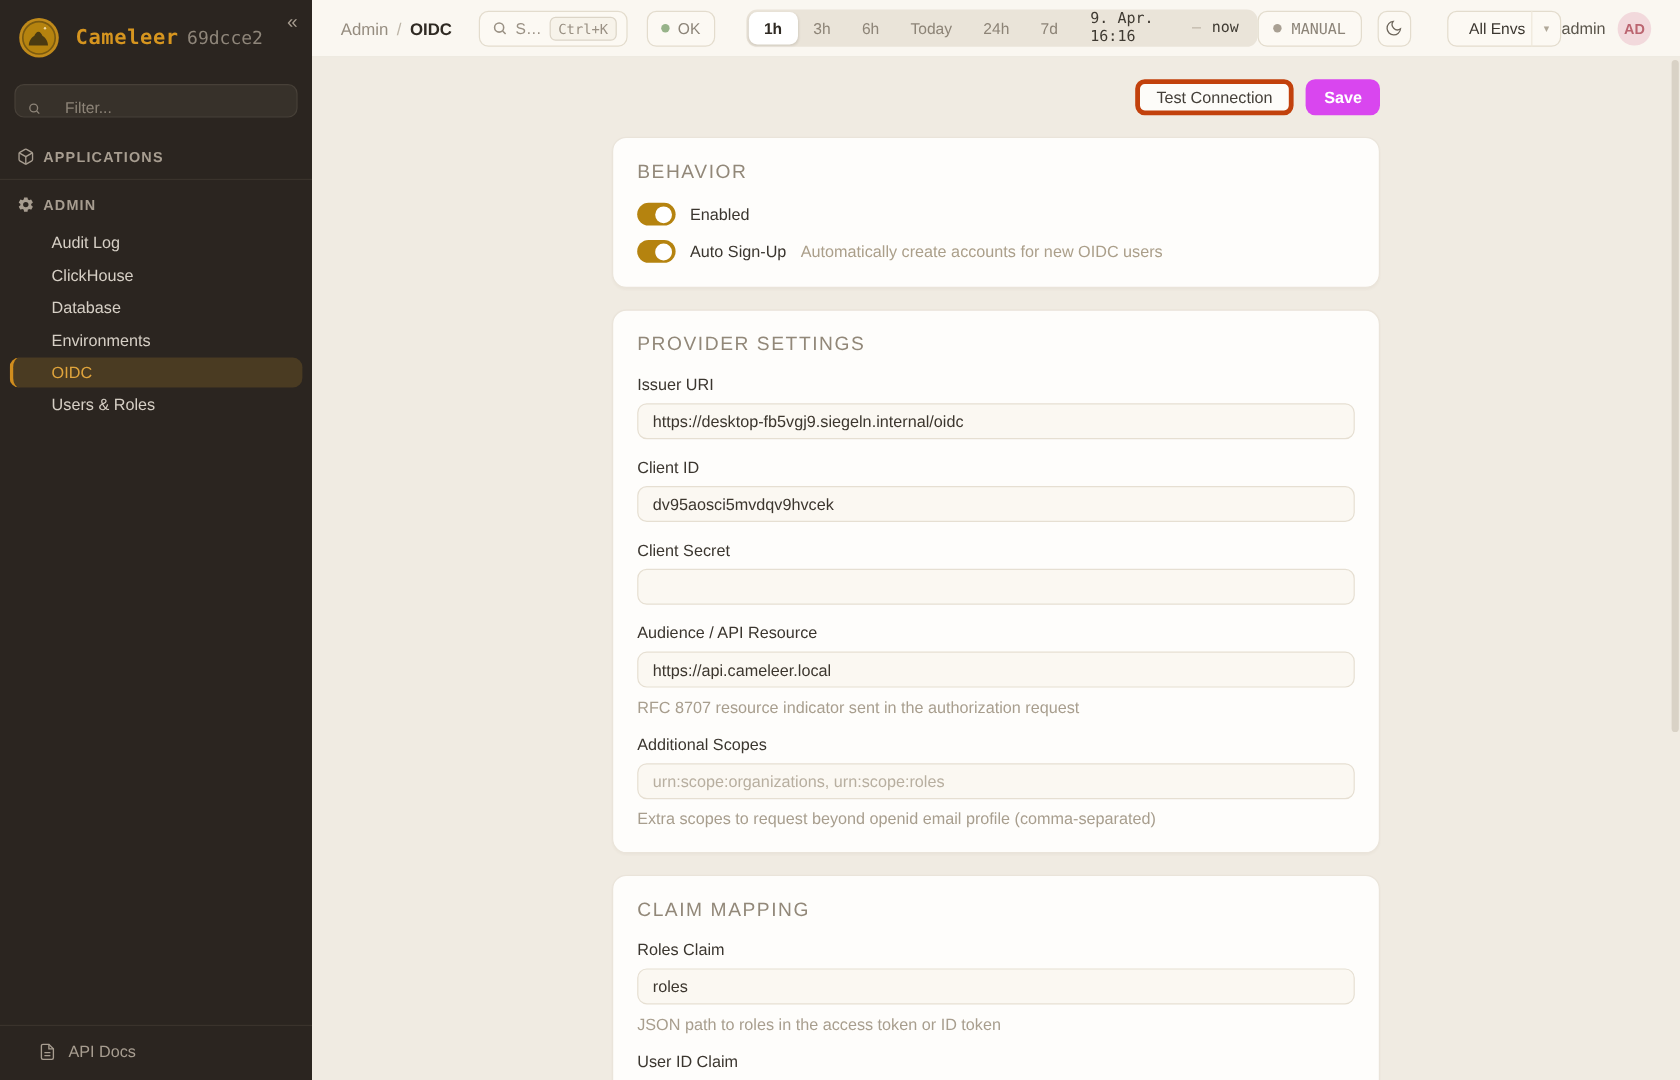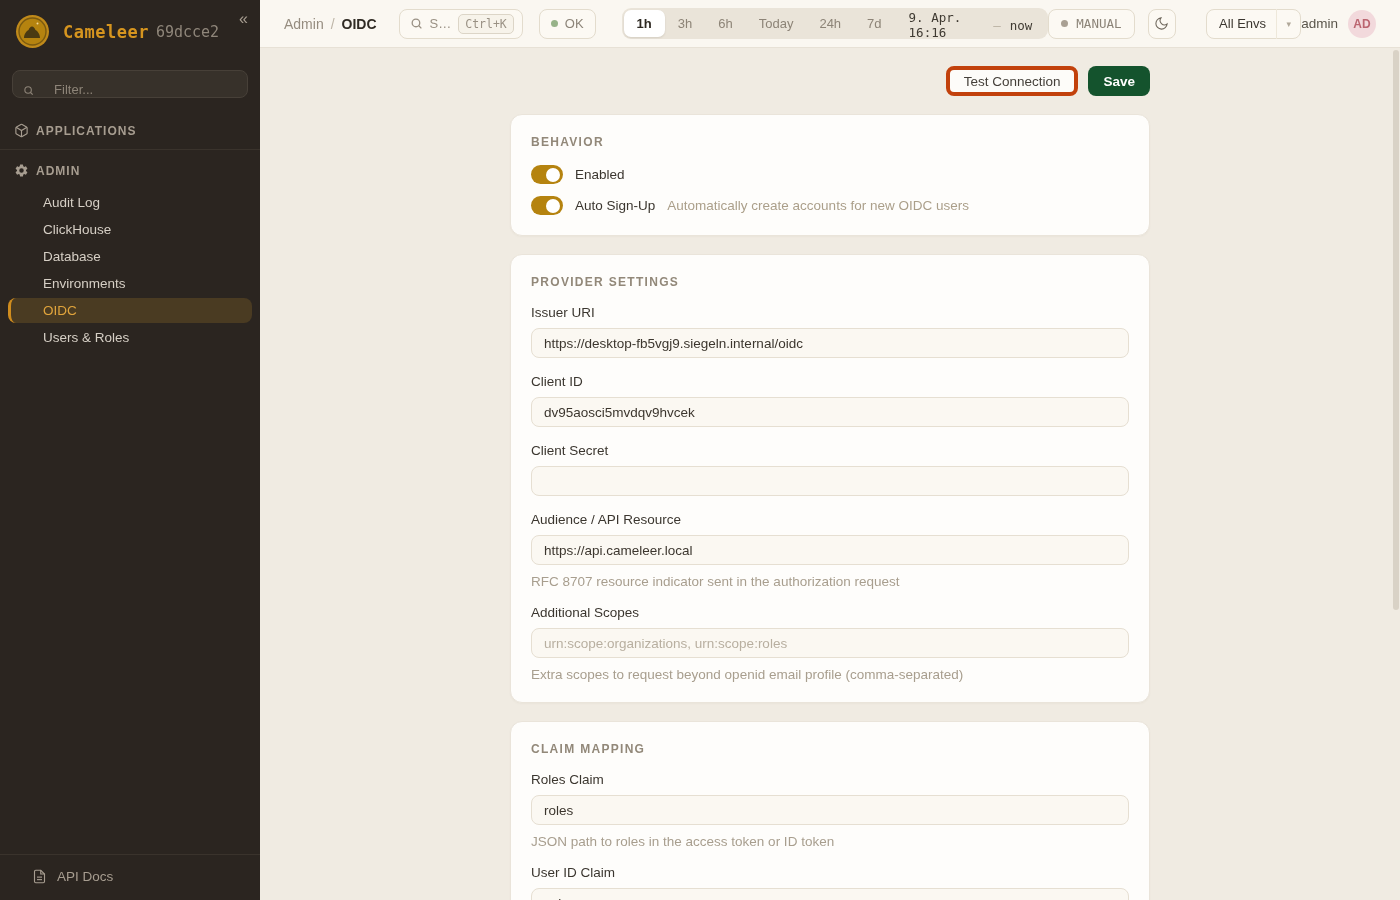--- a/index.html
+++ b/index.html
@@ -38,43 +38,43 @@
   .crumb .sep { color:#bdb5a7; }
   .crumb .page { color:#2f2a23; font-weight:bold; }
   .searchbox { margin-left:22px; display:flex; align-items:center; gap:7px; height:30px; padding:0 8px 0 10px; background:#fcf9f3; border:1px solid #e3dccd; border-radius:8px; cursor:pointer; }
   .searchbox svg { width:13px; height:13px; stroke:#9a9184; }
   .searchbox .s-text { color:#9a9184; font-size:13px; }
   .searchbox kbd { font-family:"DejaVu Sans Mono", monospace; font-size:11.5px; color:#9a9184; border:1px solid #dcd5c7; border-radius:5px; background:#f7f3ea; padding:2px 6px; }
   .ok-btn { margin-left:16px; display:flex; align-items:center; gap:7px; height:30px; padding:0 11px; background:#fcf9f3; border:1px solid #e3dccd; border-radius:8px; color:#8c8478; font-size:13px; cursor:pointer; }
   .dot { width:7px; height:7px; border-radius:50%; display:inline-block; }
   .dot-green { background:#97b389; }
   .dot-gray { background:#a9a093; }
-  .seg { margin-left:26px; display:flex; align-items:flex-start; background:#eae4d9; border-radius:9px; padding:2px; height:31px; }
+  .seg { margin-left:26px; display:flex; align-items:flex-end; background:#eae4d9; border-radius:9px; padding:2px; height:31px; }
   .seg-item { height:27px; display:flex; align-items:center; padding:0 13px; border-radius:7px; color:#8d8477; font-size:13px; cursor:pointer; border:none; background:transparent; font-family:"Liberation Sans",sans-serif; }
   .seg-item.active { background:#ffffff; color:#2e2922; font-weight:bold; box-shadow:0 1px 2px rgba(60,50,30,.12); }
   .seg-range { display:flex; align-items:center; gap:9px; padding:0 14px; font-family:"DejaVu Sans Mono", monospace; font-size:12.5px; color:#3f3a32; cursor:pointer; }
   .seg-range .dash { color:#b9b0a2; }
   .manual-btn { display:flex; align-items:center; gap:8px; height:30px; padding:0 12px; background:#fcf9f3; border:1px solid #e3dccd; border-radius:8px; color:#8c8478; font-family:"DejaVu Sans Mono", monospace; font-size:12.5px; cursor:pointer; }
   .moon-btn { margin-left:13px; width:30px; height:30px; display:flex; align-items:center; justify-content:center; background:#fcf9f3; border:1px solid #e3dccd; border-radius:8px; cursor:pointer; }
   .moon-btn svg { width:15px; height:15px; stroke:#6d665b; }
   .env-select { margin-left:30px; display:flex; align-items:center; height:30px; width:100px; background:#fcf9f3; border:1px solid #e3dccd; border-radius:8px; cursor:pointer; }
-  .env-select .env-val { flex:1; padding-left:12px; font-size:13px; color:#3b362f; }
+  .env-select .env-val { flex:1; padding-left:12px; font-size:13px; color:#3b362f;text-align:center; }
   .env-select .caret { width:24px; text-align:center; color:#b0a899; font-size:9px; border-left:1px solid #eee8da; height:30px; line-height:30px; }
   .user { margin-left:auto; display:flex; align-items:center; gap:10px; }
   .user .uname { color:#5a554b; font-size:13.5px; }
   .avatar { width:28px; height:28px; border-radius:50%; background:#f2d9dc; color:#bb6570; font-size:12px; font-weight:bold; display:flex; align-items:center; justify-content:center; cursor:pointer; }
 
   
   .content { flex:1; background:#f0ebe2; overflow:hidden; position:relative; padding-top:18px; }
   .col { width:640px; margin:0 auto; }
   .actions-row { display:flex; justify-content:flex-end; gap:10px; margin-bottom:18px; }
   .btn-outline { height:30px; padding:0 14px; background:#fdfcf9; border:4px solid #c2410c; border-radius:8px; color:#45403a; font-size:13.5px; cursor:pointer; font-family:"Liberation Sans",sans-serif; }
-  .btn-primary { height:30px; padding:0 15px; background:#14532d; border:none; border-radius:8px; color:#ffffff; font-size:13.5px; font-weight:bold; cursor:pointer; font-family:"Liberation Sans",sans-serif; }
+  .btn-primary { height:30px; padding:0 15px; background:#d946ef; border:none; border-radius:8px; color:#ffffff; font-size:13.5px; font-weight:bold; cursor:pointer; font-family:"Liberation Sans",sans-serif; }
   .card { background:#fefdfb; border:1px solid #eae4da; border-radius:12px; padding:20px; margin-bottom:18px; box-shadow:0 1px 2px rgba(90,75,50,.04); }
-  .card-title { font-size:12px; font-weight:bold; letter-spacing:1.3px; color:#928879; margin-bottom:16px; }
+  .card-title { font-size:16px; font-weight:normal; letter-spacing:1.3px; color:#928879; margin-bottom:16px; }
   .toggle-row { display:flex; align-items:center; gap:12px; margin-top:12px; }
   .toggle-row:first-of-type { margin-top:0; }
   .toggle { width:32px; height:19px; min-width:32px; border-radius:10px; background:#b5830f; position:relative; cursor:pointer; }
   .toggle::after { content:''; position:absolute; right:3px; top:2.5px; width:14px; height:14px; border-radius:50%; background:#fff; }
   .toggle-label { color:#3b362f; }
   .toggle-hint { color:#ab9f8a; }
   .field { margin-top:16px; }
   .field-label { display:block; color:#3b362f; font-weight:500; margin-bottom:8px; font-size:13.5px; }
   .field input { width:100%; height:30px; padding:0 12px; background:#fbf8f2; border:1px solid #e6dfd2; border-radius:8px; font-size:13.5px; color:#3c362e; outline:none; font-family:"Liberation Sans",sans-serif; }
   .field input::placeholder { color:#b8afa0; }

